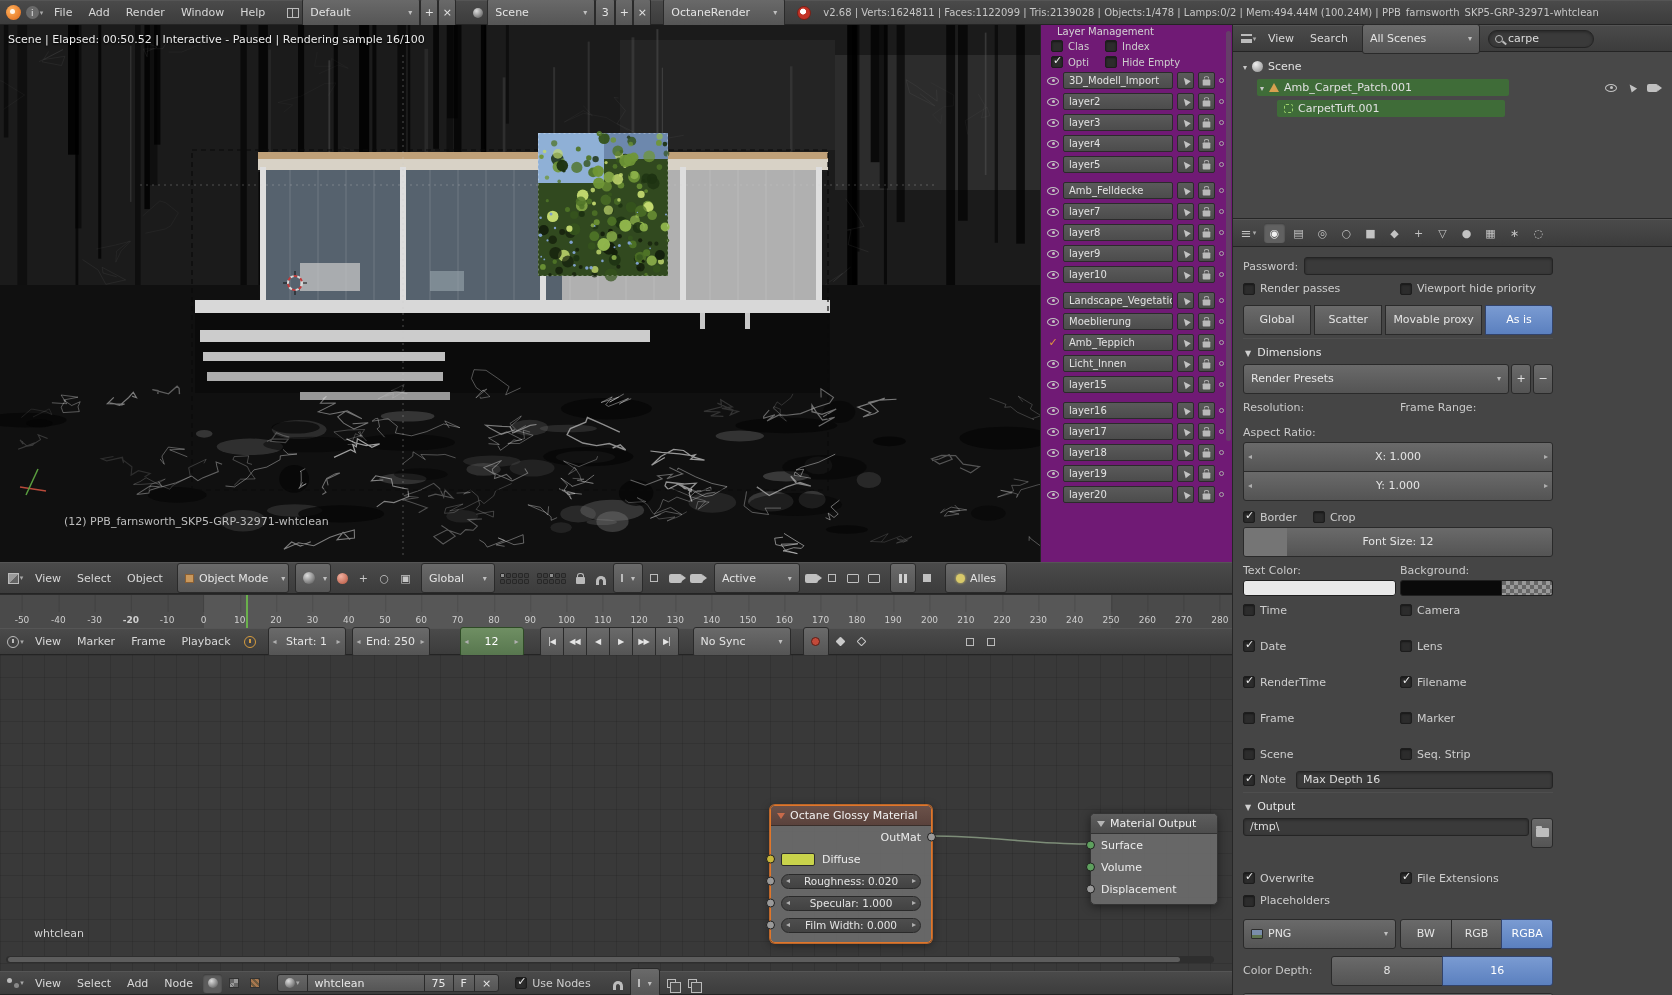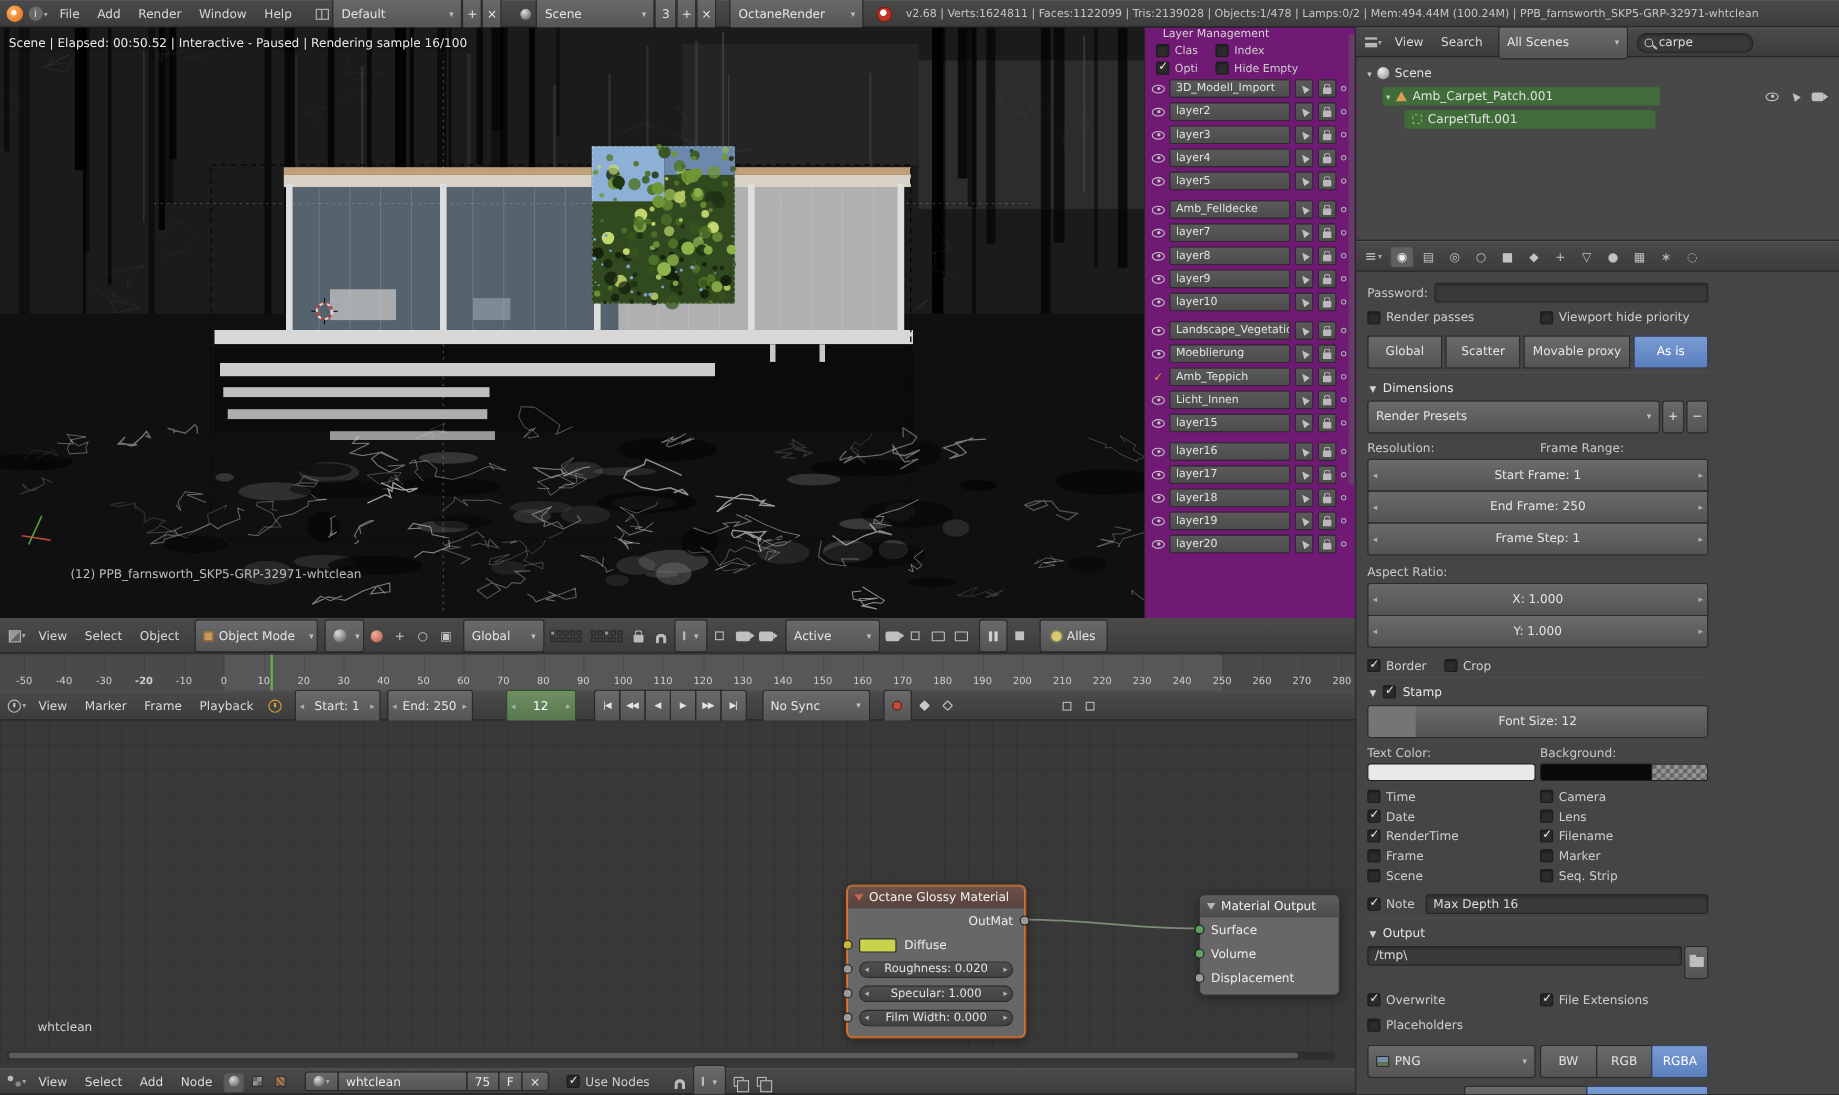--- a/index.html
+++ b/index.html
@@ -133,21 +133,21 @@
 .orow{display:flex;align-items:center;height:21px;font-size:11px;color:#e0e0e0;position:relative}
 .osel{display:flex;align-items:center;gap:5px;background:#3f6c38;border-radius:2px;padding:2px 8px 2px 3px}
 .odisc::before{content:"▾";font-size:8px;color:#c8c8c8}
 .oicon.scene{width:11px;height:11px;border-radius:50%;background:radial-gradient(circle at 35% 30%,#eee,#888)}
 .oicon.mesh{width:0;height:0;border-left:5px solid transparent;border-right:5px solid transparent;border-bottom:9px solid #d8a050}
 .oicon.group{width:9px;height:9px;border:1.5px dashed #9ad06a;border-radius:2px}
 .orestrict{position:absolute;right:14px;display:flex;gap:11px;align-items:center}
 .ptab{width:21px;height:20px;display:flex;align-items:center;justify-content:center;border-radius:3px;color:#c2c2c2;font-size:11px}
 .ptab.act{background:#616161;box-shadow:inset 0 1px 2px rgba(0,0,0,.4);color:#f2f2f2}
 .swbtn{display:block;height:16px;border:1px solid #202020;border-radius:3px;width:100%}
-.cgrid{display:flex;flex-direction:column;gap:5px}
+.cgrid{display:flex;flex-direction:column;gap:23px}
 </style>
 </head>
 <body>
 
 <div id="app">
 
   <div class="hdr" style="position:absolute;left:0;top:0;width:1672px;height:25px">
     <span class="blogo"></span>
     <span class="fico ddmini">
         <span class="iinfo"></span>
@@ -1259,31 +1259,20 @@
             <span>Render Presets</span>
           </span>
         <span class="btn" style="width:20px;padding:0">+</span>
         <span class="btn" style="width:20px;padding:0">−</span>
       </div>
       <div class="prow" style="margin-top:7px">
         <div class="col"><span class="lab">Resolution:</span></div>
         <div class="col"><span class="lab">Frame Range:</span></div>
       </div>
       <div class="prow">
-        <div class="col vstack">
-          <span class="btn num">
-              <span>Start Frame: 1</span>
-            </span>
-          <span class="btn num">
-              <span>End Frame: 250</span>
-            </span>
-          <span class="btn num">
-              <span>Frame Step: 1</span>
-            </span>
-        </div>
       </div>
       <div class="prow" style="margin-top:9px">
         <div class="col">
           <span class="lab">Aspect Ratio:</span>
           <div class="vstack" style="margin-top:3px">
             <span class="btn num">
                 <span>X: 1.000</span>
               </span>
             <span class="btn num">
                 <span>Y: 1.000</span>
@@ -1295,27 +1284,20 @@
                 <span class="lbl">Border</span>
               </span>
             <span class="cb">
                 <span class="box"></span>
                 <span class="lbl">Crop</span>
               </span>
           </div>
         </div>
       </div>
 
-      <div class="sect">
-          <span class="tri"></span>
-          <span class="cb on">
-            <span class="box"></span>
-          </span>
-          <span>Stamp</span>
-        </div>
       <div class="prow">
           <span class="btn slider" style="flex:1">
             <span class="fill" style="width:14%"></span>
             <span>Font Size: 12</span>
           </span>
         </div>
       <div class="prow" style="margin-top:7px">
         <div class="col"><span class="lab">Text Color:</span></div>
         <div class="col"><span class="lab">Background:</span></div>
       </div>
@@ -1389,21 +1371,21 @@
           <span>Output</span>
         </div>
       <div class="prow" style="gap:2px">
         <span class="field" style="flex:1">
             <span>/tmp\</span>
           </span>
         <span class="btn" style="width:22px;padding:0">
             <span class="ifolder"></span>
           </span>
       </div>
-      <div class="prow" style="margin-top:13px">
+      <div class="prow" style="margin-top:24px">
         <div class="col"><span class="cb on">
               <span class="box"></span>
               <span class="lbl">Overwrite</span>
             </span></div>
         <div class="col"><span class="cb on">
               <span class="box"></span>
               <span class="lbl">File Extensions</span>
             </span></div>
       </div>
       <div class="prow" style="margin-top:7px">

